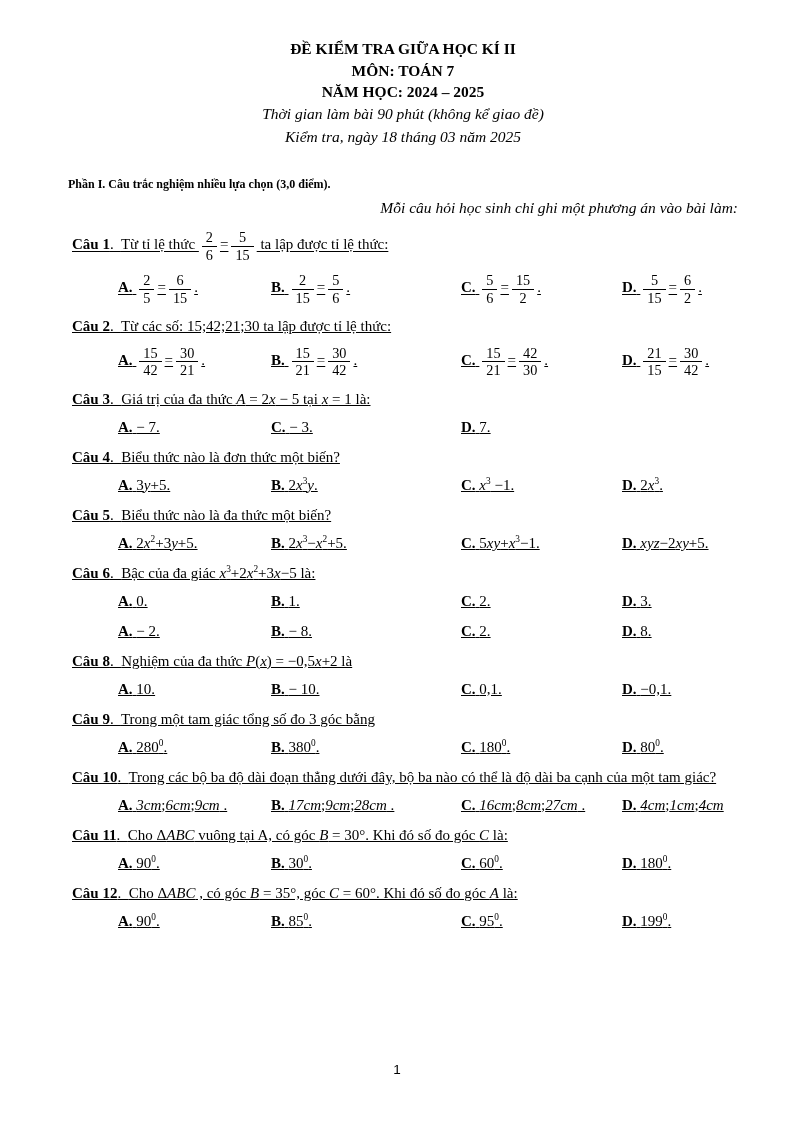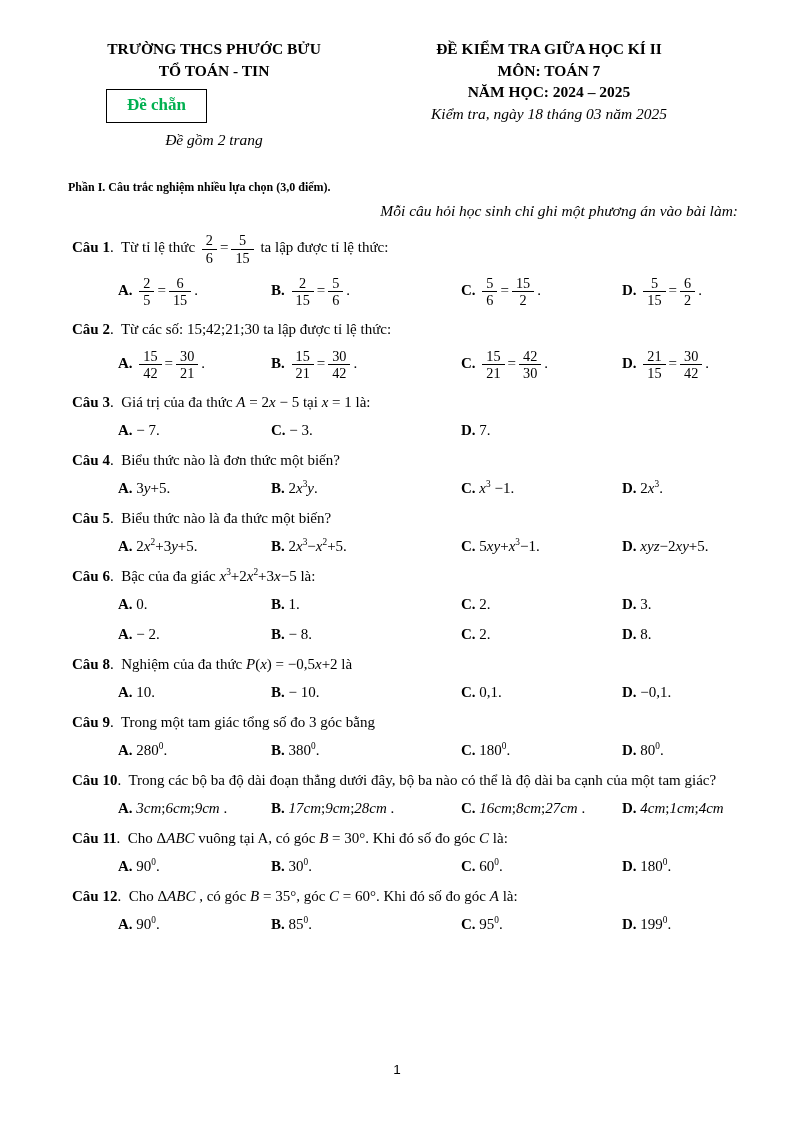--- a/index.html
+++ b/index.html
@@ -22,21 +22,21 @@
   }
   .pages-note{font-style:italic;font-size:15.5px;}
   .hr-it{font-style:italic;font-size:15.5px;line-height:1.45;}
   
   .part-heading{font-weight:bold;margin:28px 0 4px 0;font-size:12px;}
   .instruction{
     font-style:italic;
     margin:0 0 10px 10px;font-size:15.5px;text-align:right;
   }
   
-  .questions{margin-left:4px;}
+  .questions{margin-left:4px;text-decoration:underline;}
   .question{margin-bottom:7px;}
   .stem{margin:3px 0 2px 0;}
   .qlab{font-weight:bold;}
   .options{
     margin:7px 0 9px 46px;
     display:grid;
     grid-template-columns:153px 190px 161px 1fr;
     align-items:center;
   }
   .option b{font-weight:bold;}
@@ -55,32 +55,25 @@
     text-align:center;font-size:13.5px;
     font-family:"Liberation Sans","DejaVu Sans",sans-serif;
   }
 </style>
 </head>
 <body>
 
 <div class="page">
 
   <div class="header">
-    <div class="header-left">
-      <div class="hl-bold">TRƯỜNG THCS PHƯỚC BỬU</div>
-      <div class="hl-bold">TỔ TOÁN - TIN</div>
-      <div class="variant-wrap">
-        <span class="variant-box" style="color: rgb(0, 176, 80);">Đề chẵn</span>
-      </div>
-      <div class="pages-note">Đề gồm 2 trang</div>
-    </div>
     <div class="header-right">
       <div class="hl-bold">ĐỀ KIỂM TRA GIỮA HỌC KÍ II</div>
       <div class="hl-bold">MÔN: TOÁN 7</div>
       <div class="hl-bold">NĂM HỌC: 2024 – 2025</div>
+      <div class="hr-it">Thời gian làm bài 90 phút (không kể giao đề)</div>
       <div class="hr-it">Kiểm tra, ngày 18  tháng 03 năm 2025</div>
     </div>
   </div>
 
   <div class="part-heading">Phần I. Câu trắc nghiệm nhiều lựa chọn (3,0 điểm).</div>
   <div class="instruction">Mỗi câu hỏi học sinh chỉ ghi một phương án vào bài làm:</div>
 
   <div class="questions">
       <div class="question">
         <div class="stem"><span class="qlab">Câu&nbsp;1</span>.&nbsp; <span>Từ tỉ lệ thức </span><span class="frac"><span class="num">2</span><span class="den">6</span></span><span>=</span><span class="frac"><span class="num">5</span><span class="den">15</span></span><span> ta lập được tỉ lệ thức:</span></div>

